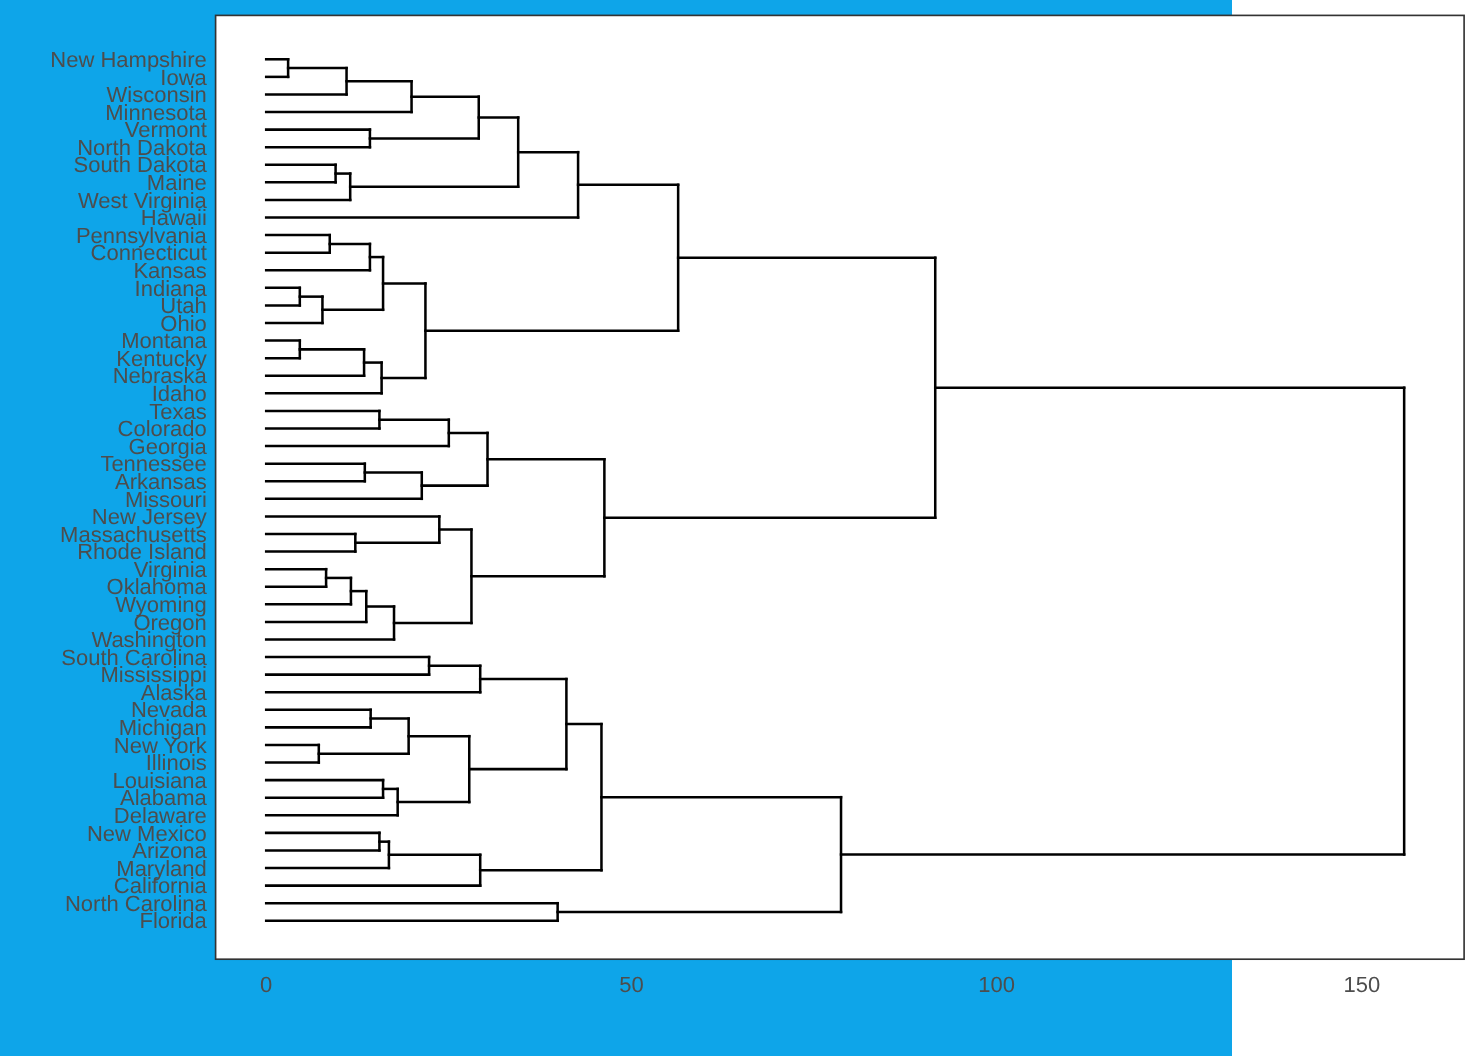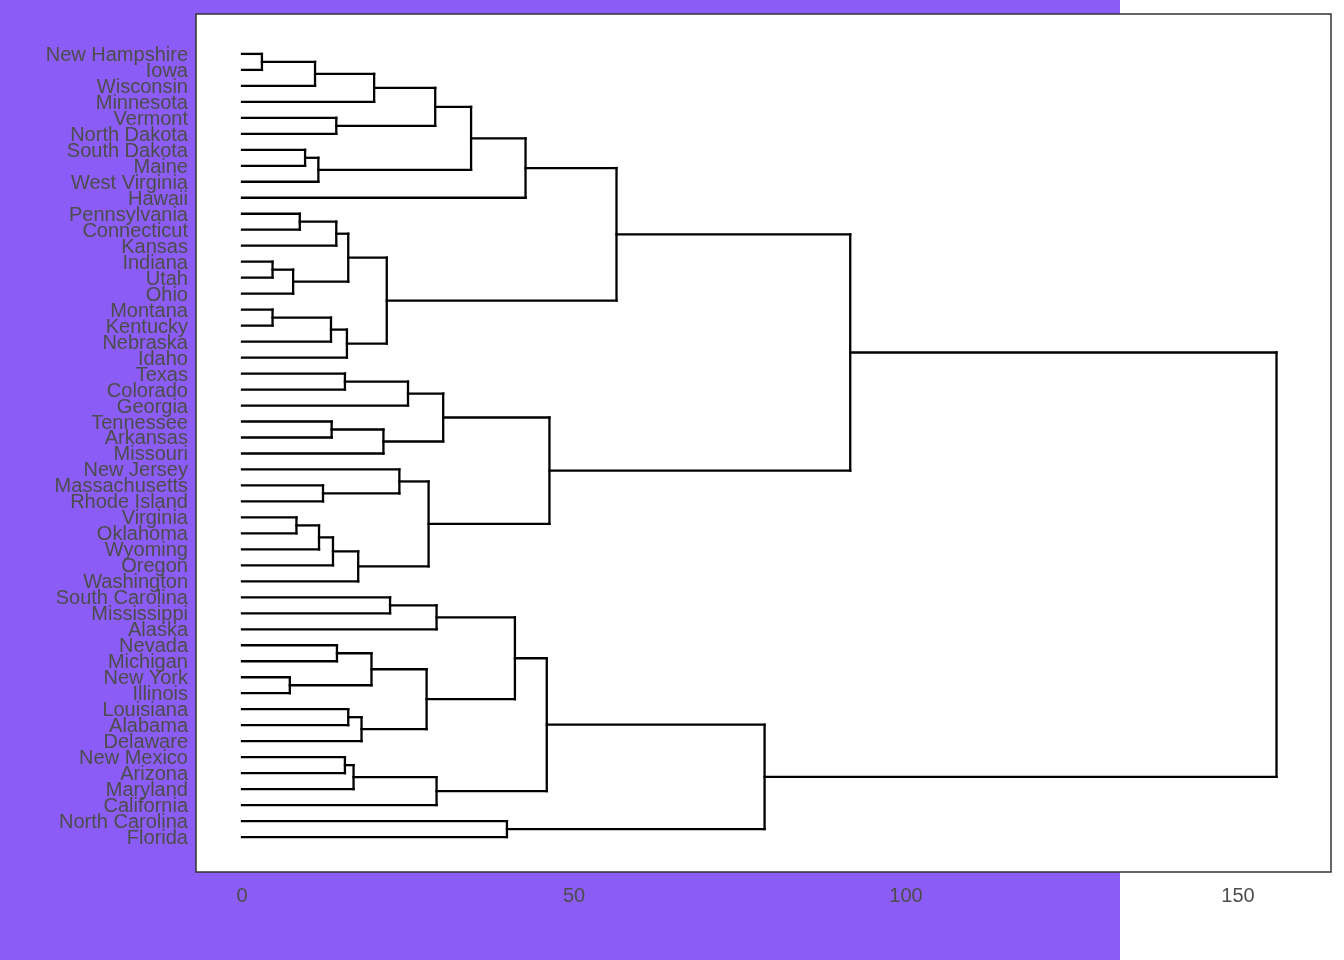--- a/index.html
+++ b/index.html
@@ -8,21 +8,21 @@
     background: #ffffff;
     width: 1344px;
     height: 960px;
     overflow: hidden;
     font-family: "Liberation Sans", "DejaVu Sans", sans-serif;
   }
   .figure {
     position: relative;
     width: 1120px;
     height: 960px;
-    background: #8b5cf6;
+    background: #0ea5e9;
   }
   svg text {
     font-family: "Liberation Sans", "DejaVu Sans", sans-serif;
   }
 </style>
 </head>
 <body>
 
 <div class="figure">
   <svg id="plot" width="1344" height="960" viewBox="0 0 1344 960">

